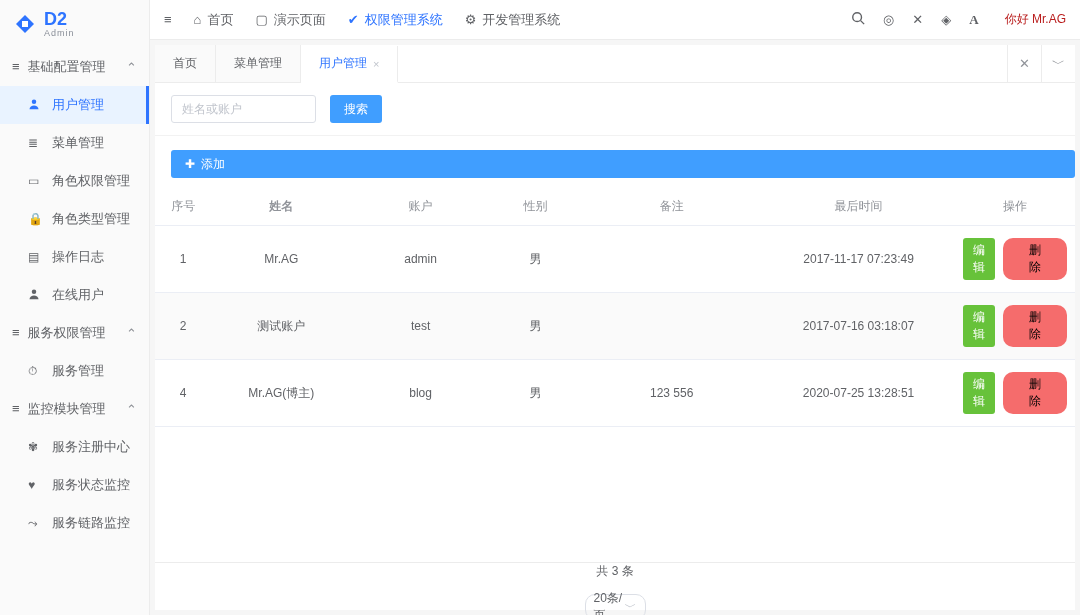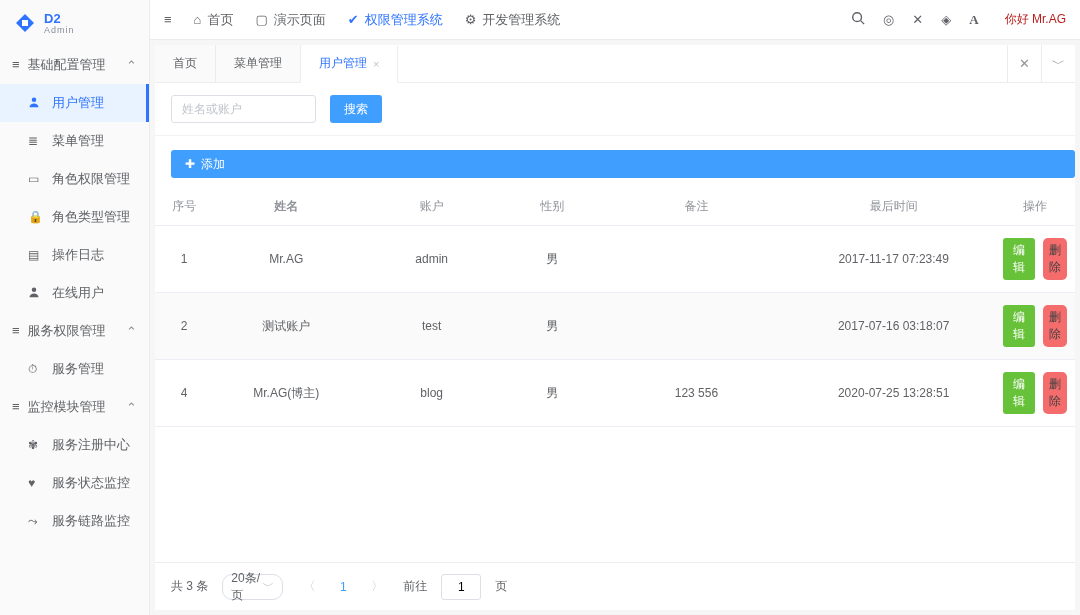--- a/index.html
+++ b/index.html
@@ -3,21 +3,21 @@
 <meta charset="utf-8">
 <style>
   * { box-sizing: border-box; margin: 0; padding: 0; }
   body { font-family: -apple-system, "Helvetica Neue", Arial, sans-serif; font-size: 13px; color: #606266; background: #fff; width: 1080px; height: 615px; overflow: hidden; }
   .app { display: flex; height: 615px; }
 
   
   .sidebar { width: 150px; background: #fafafa; border-right: 1px solid #ececec; display: flex; flex-direction: column; }
   .logo { display: flex; align-items: center; gap: 6px; padding: 10px 12px; }
   .logo-mark { width: 26px; height: 26px; display: flex; align-items: center; justify-content: center; }
-  .logo-text { color: #2e74ff; font-weight: 600; font-size: 13px; line-height: 1; }
+  .logo-text { color: #2e74ff; font-weight: 600; font-size: 18px; line-height: 1; }
   .logo-sub { color: #8a8f99; font-size: 9px; letter-spacing: 1px; }
   .nav-group { padding: 10px 12px; font-size: 13px; color: #606266; display: flex; align-items: center; justify-content: space-between; cursor: pointer; }
   .nav-group .ic { margin-right: 8px; color: #606266; }
   .nav-group .chev { color: #909399; }
   .nav-item { padding: 10px 12px 10px 28px; font-size: 13px; color: #606266; display: flex; align-items: center; cursor: pointer; }
   .nav-item.active { background: #e9f3ff; color: #2e74ff; border-right: 3px solid #2e74ff; }
   .nav-item .ic { width: 18px; margin-right: 6px; font-size: 12px; color: inherit; }
 
   
   .main { flex: 1; display: flex; flex-direction: column; background: #f6f6f6; }
@@ -36,30 +36,30 @@
   .tabs-actions { margin-left: auto; display: flex; align-items: center; }
   .tabs-actions .btn { width: 34px; height: 100%; border-left: 1px solid #ececec; display:flex; align-items:center; justify-content:center; color:#909399; cursor:pointer; }
 
   .content { flex: 1; background: #fff; margin: 0 5px 5px 5px; display:flex; flex-direction:column; }
   .search-row { padding: 12px 16px; display: flex; gap: 14px; align-items: flex-end; border-bottom: 1px solid #f2f2f2; }
   .inp { width: 145px; height: 28px; border: 1px solid #dcdfe6; border-radius: 3px; padding: 0 10px; font-size: 12px; color: #606266; }
   .inp::placeholder { color: #c0c4cc; }
   .btn-primary { background: #409eff; color: #fff; border: none; border-radius: 3px; padding: 0 14px; height: 28px; font-size: 12px; cursor: pointer; }
   .btn-add { background: #409eff; color: #fff; border: none; border-radius: 3px; padding: 0 14px; height: 28px; font-size: 12px; cursor: pointer; display:flex; align-items:center; gap:6px; margin: 14px 0 10px 16px; }
   .btn-success { background: #67c23a; color:#fff; border:none; border-radius:3px; padding: 4px 10px; font-size:12px; cursor:pointer; }
-  .btn-danger { background: #f56c6c; color:#404040; border:none; border-radius:5px; padding: 4px 6px; font-size:12px; cursor:pointer; }
+  .btn-danger { background: #f56c6c; color:#000000; border:none; border-radius:10px; padding: 4px 26px; font-size:12px; cursor:pointer; }
 
   table { width: 100%; border-collapse: collapse; }
   thead th { font-weight: 400; color: #909399; font-size: 12px; padding: 10px 8px; text-align: center; border-bottom: 1px solid #ebeef5; background:#fff; }
   tbody td { font-size: 12px; color: #606266; padding: 12px 8px; text-align: center; border-bottom: 1px solid #ebeef5; }
   tbody tr:nth-child(2) { background: #fafafa; }
   .ops-cell { display:flex; gap:8px; justify-content:center; }
   .table-wrap { padding: 0 0 0 0; }
 
-  .pager { height: 48px; border-top: 1px solid #ececec; display:flex; align-items:center; gap: 14px; padding: 0 16px; margin-top:auto; font-size:12px; color:#606266; }
+  .pager { height: 48px; border-top: 1px solid #ececec; display:flex; align-items:center; gap: 14px; padding: 0 16px; margin-top:auto; font-size:12px; color:#606266;flex-direction:column; }
   .select-sm { width: 61px; height: 26px; border:1px solid #dcdfe6; border-radius:10px; display:flex; align-items:center; justify-content:space-between; padding: 0 8px; color:#606266; cursor:pointer; }
   .pg-btn { width:24px; height:24px; display:flex; align-items:center; justify-content:center; color:#c0c4cc; cursor:pointer; }
   .pg-num { color:#409eff; min-width:16px; text-align:center; }
   .inp-sm { width: 40px; height: 26px; border:1px solid #dcdfe6; border-radius:3px; text-align:center; font-size:12px; }
 
   
   .gi { font-style: normal; display:inline-block; }
 </style>
 </head>
 <body>

